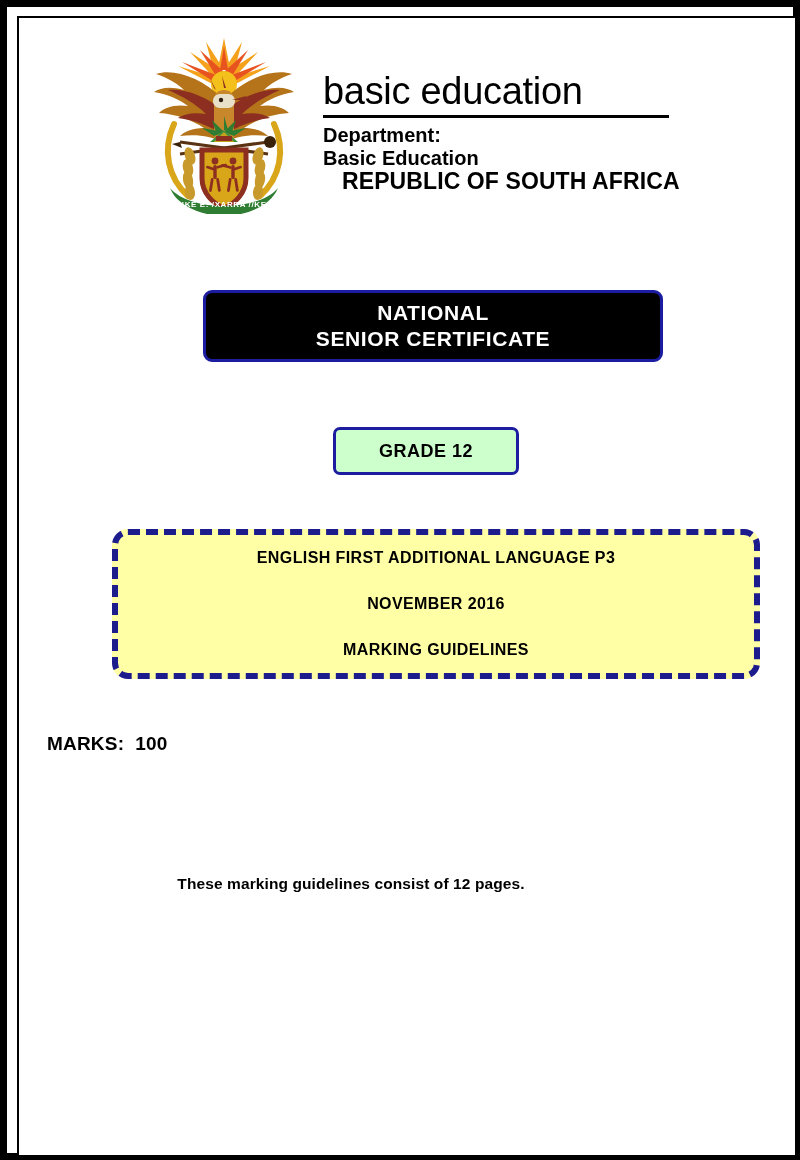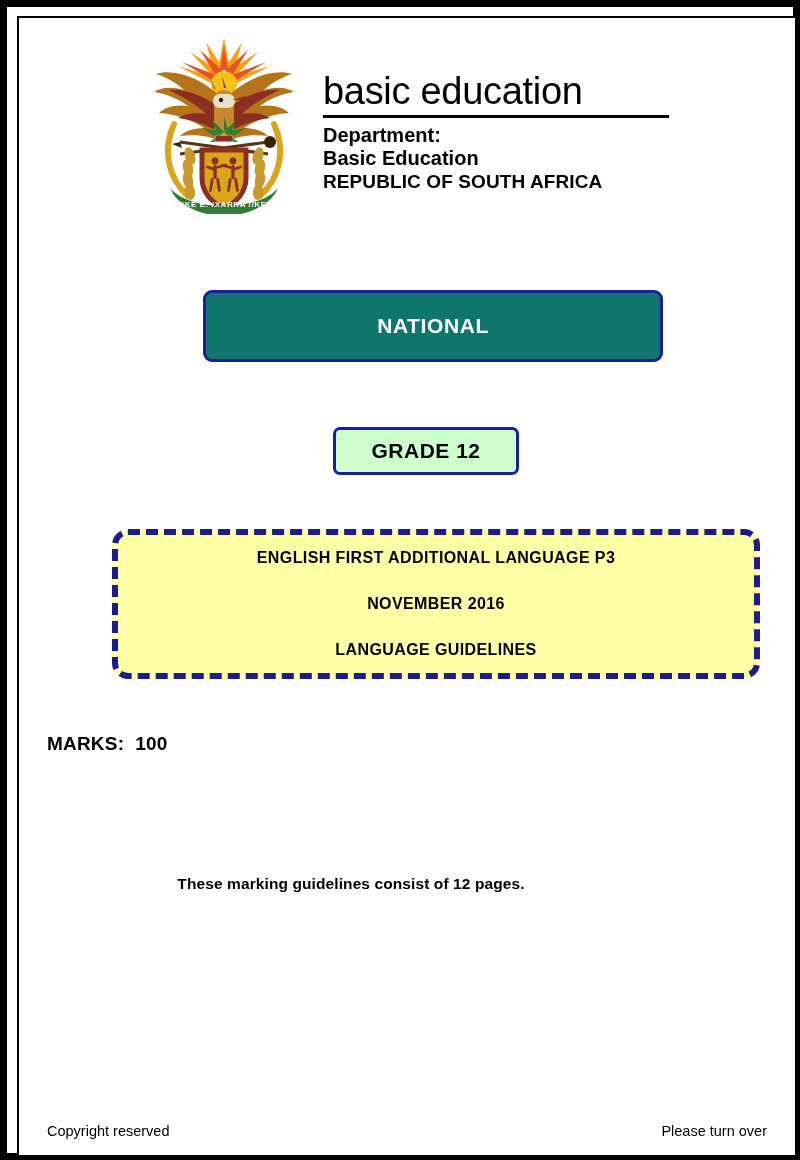--- a/index.html
+++ b/index.html
@@ -72,32 +72,33 @@
   }
   .dept-line {
     font-size: 20px;
     line-height: 23px;
     font-weight: 700;
     white-space: nowrap;
   }
   .dept-line.first { margin-top: 6px; }
   .dept-line.strong {
     font-weight: 700;
-    font-size: 19px;
+    font-size: 23px;
     letter-spacing: 0.1px;
+    margin-left: 19px;
   }
 
   
   .nsc-box {
     position: absolute;
     left: 184px; top: 272px;
     width: 460px;
     height: 72px;
     box-sizing: border-box;
-    background: #0f766e;
+    background: #000000;
     border: 3px solid #1c1ca0;
     border-radius: 9px;
     display: flex;
     flex-direction: column;
     align-items: center;
     justify-content: center;
   }
   .nsc-line {
     color: #ffffff;
     font-weight: 700;
@@ -116,21 +117,21 @@
     box-sizing: border-box;
     background: #ccffcc;
     border: 3px solid #1c1ca0;
     border-radius: 7px;
     display: flex;
     align-items: center;
     justify-content: center;
   }
   .grade-text {
     font-weight: 700;
-    font-size: 21px;
+    font-size: 18px;
     letter-spacing: 0.5px;
     color: #000;
   }
 
   
   .subject-box {
     position: absolute;
     left: 93px; top: 511px;
     width: 648px;
     height: 150px;
@@ -287,35 +288,32 @@
         <div class="be-title">basic education</div>
         <div class="be-rule"></div>
         <div class="dept-line first">Department:</div>
         <div class="dept-line">Basic Education</div>
         <div class="dept-line strong">REPUBLIC OF SOUTH AFRICA</div>
       </div>
     </div>
 
     <div class="nsc-box">
       <div class="nsc-line">NATIONAL</div>
+      <div class="nsc-line">SENIOR CERTIFICATE</div>
     </div>
 
     <div class="grade-box">
       <div class="grade-text">GRADE 12</div>
     </div>
 
     <div class="subject-box">
       <div class="subject-line">ENGLISH FIRST ADDITIONAL LANGUAGE P3</div>
       <div class="subject-line">NOVEMBER 2016</div>
-      <div class="subject-line">LANGUAGE GUIDELINES</div>
+      <div class="subject-line">MARKING GUIDELINES</div>
     </div>
 
     <div class="marks">MARKS:  100</div>
 
     <div class="pages-note">These marking guidelines consist of 12 pages.</div>
 
-    <div class="footer">
-      <span>Copyright reserved</span>
-      <span>Please turn over</span>
-    </div>
 
   </div>
 </div>
 
 </body></html>

